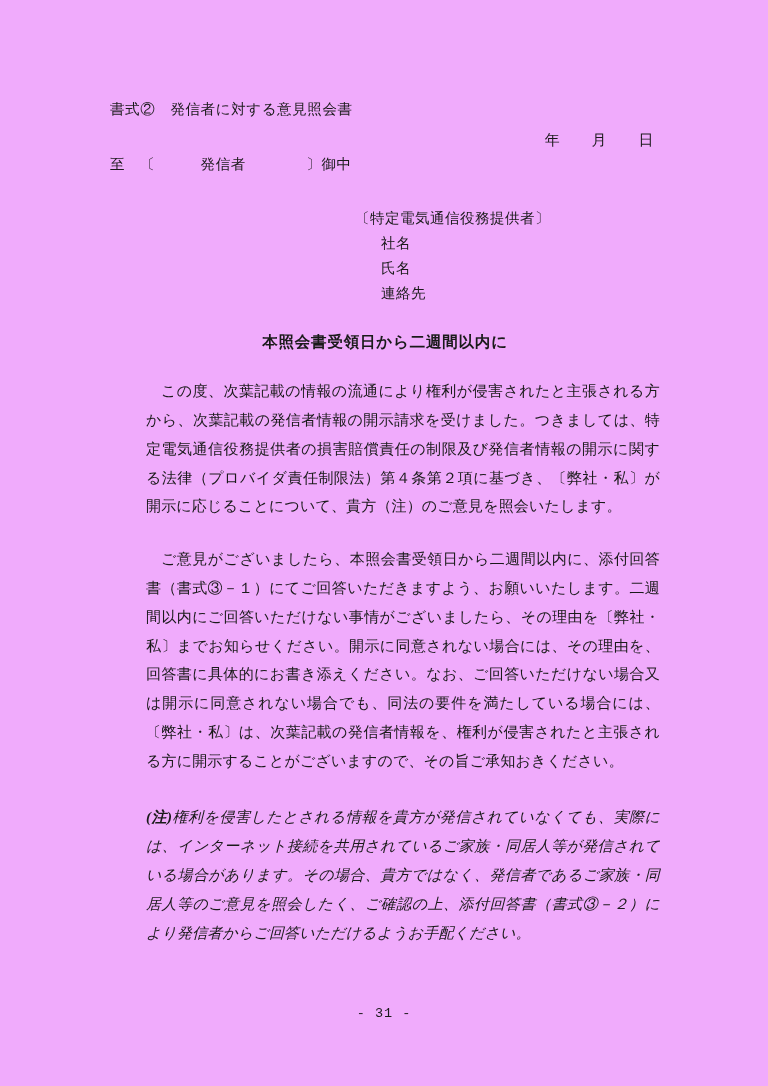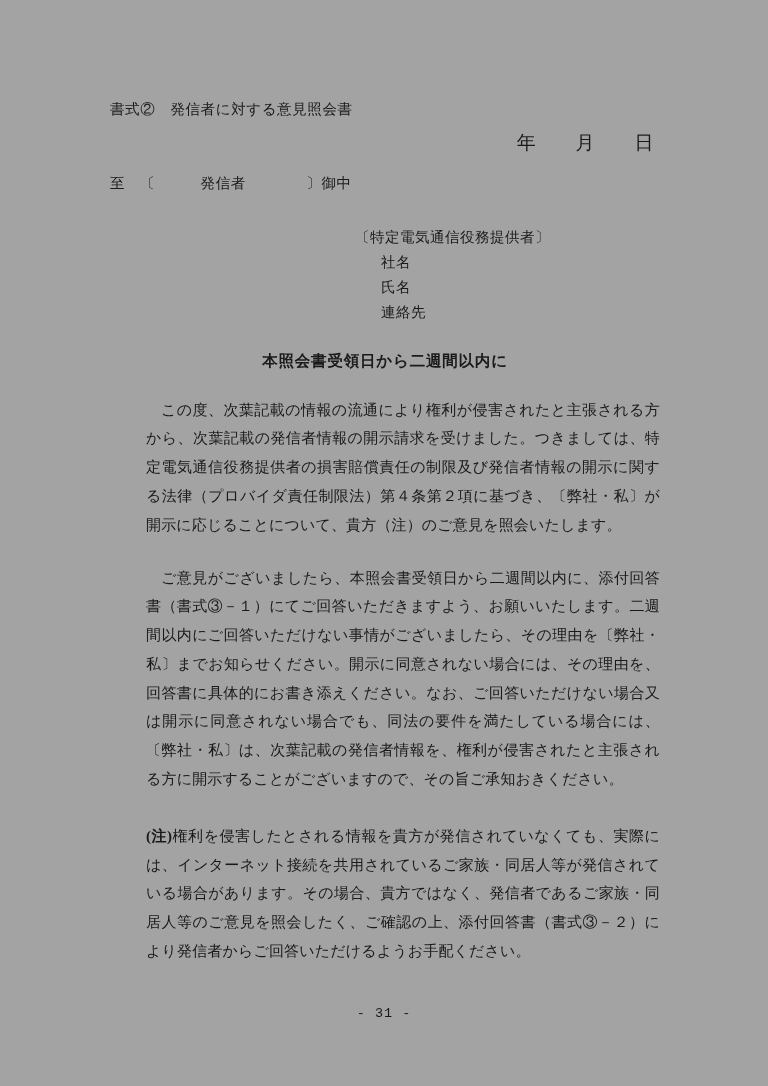--- a/index.html
+++ b/index.html
@@ -10,52 +10,52 @@
   }
   body {
     font-family: "Liberation Serif", "DejaVu Serif", serif;
     color: #1a1a1a;
   }
   .page {
     position: relative;
     width: 768px;
     height: 1086px;
     margin: 0 auto;
-    background: #a3a3a3;
+    background: #f0abfc;
     box-sizing: border-box;
     overflow: hidden;
   }
   .content {
     position: absolute;
     left: 110px;
     top: 98px;
     width: 550px;
   }
 
   
   .form-label {
     font-size: 14.5px;
     line-height: 1.6;
     letter-spacing: 0.6px;
     white-space: pre;
   }
   .date-line {
     text-align: right;
-    font-size: 19px;
+    font-size: 15px;
     line-height: 1.6;
     letter-spacing: 0.6px;
     margin-top: 7px;
     padding-right: 6px;
     white-space: pre;
   }
   .addressee-line {
     font-size: 14.5px;
     line-height: 1.6;
     letter-spacing: 0.6px;
-    margin-top: 13px;
+    margin-top: 1px;
     white-space: pre;
   }
 
   
   .provider-block {
     margin-top: 30px;
     padding-left: 245px;
   }
   .provider-heading {
     font-size: 14.5px;
@@ -88,20 +88,21 @@
     line-height: 1.92;
     text-align: justify;
     text-justify: inter-character;
     letter-spacing: 0.15px;
     text-indent: 1em;
     margin-left: 36px;
   }
   .para.note {
     margin-top: 28px;
     text-indent: 0;
+    font-style: italic;
   }
   .para.note .note-marker {
     font-weight: bold;
   }
 
   
   .page-number {
     position: absolute;
     left: 0;
     right: 0;

